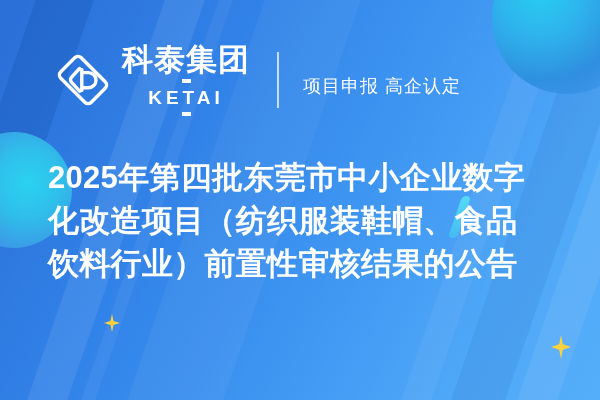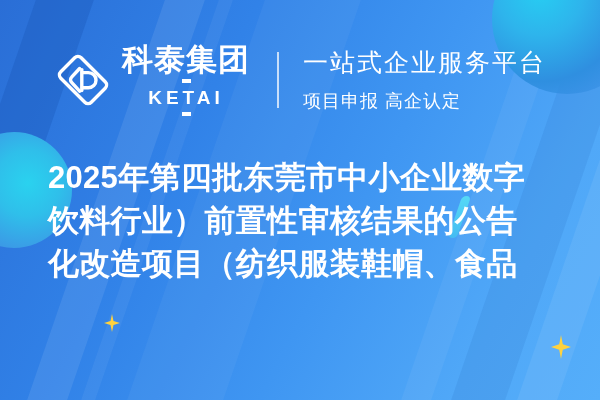--- a/index.html
+++ b/index.html
@@ -239,25 +239,24 @@
           <span class="logo-dash"></span>
           <span class="logo-en">KETAI</span>
           <span class="logo-dash"></span>
         </span>
       </span>
     </div>
 
     <div class="divider"></div>
 
     <div class="slogan">
-      <span class="slogan-main">一站式企业服务平台</span>
       <span class="slogan-sub">项目申报 高企认定</span>
     </div>
 
   </div>
 
   <div class="title">
     <span class="title-line">2025年第四批东莞市中小企业数字</span>
+    <span class="title-line">化改造项目（纺织服装鞋帽、食品</span>
     <span class="title-line">饮料行业）前置性审核结果的公告</span>
-    <span class="title-line">化改造项目（纺织服装鞋帽、食品</span>
   </div>
 
 </div>
 
 </body></html>

